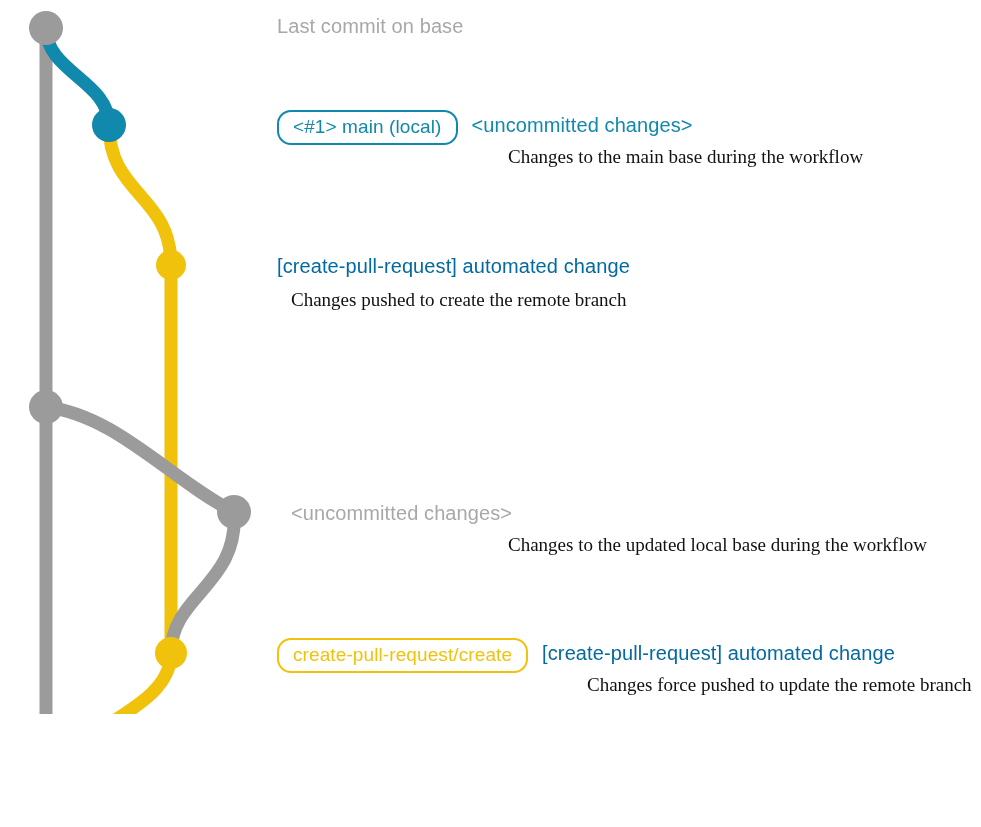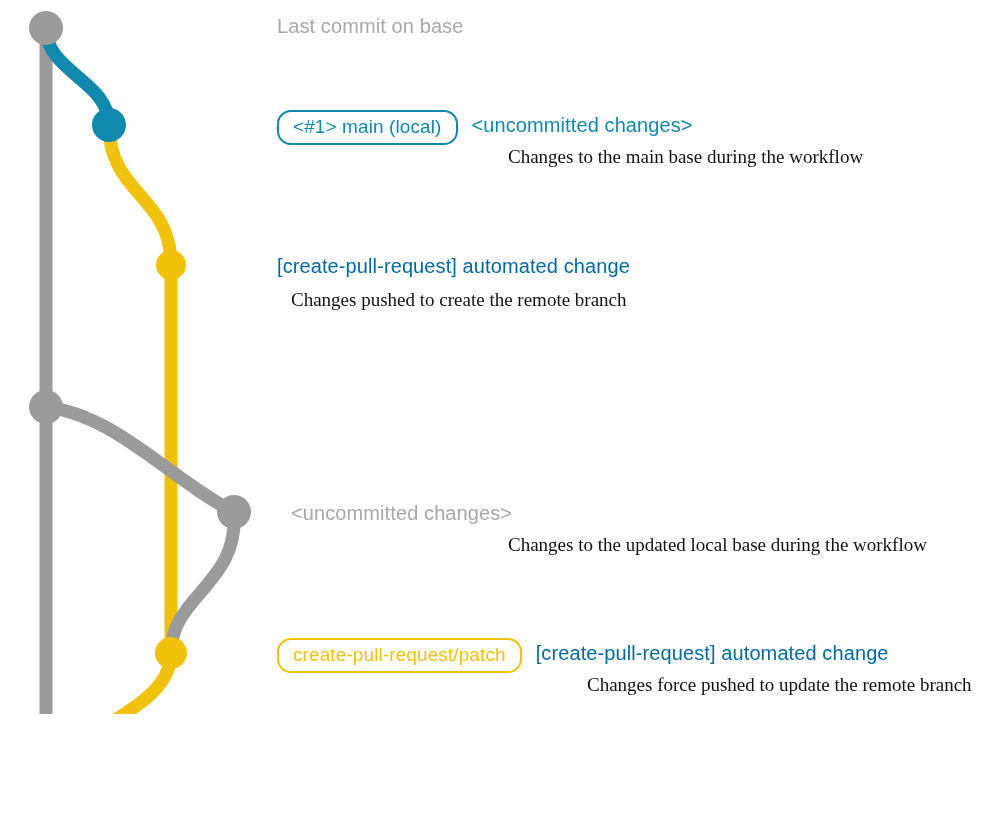--- a/index.html
+++ b/index.html
@@ -113,19 +113,19 @@
   </div>
   <div class="note" style="left:270px; top:289px;">Changes pushed to create the remote branch</div>
 
 
   <div class="row" style="left:256px; top:498px;">
     <span class="subject gray" style="margin-left:14px; margin-top:3px;">&lt;uncommitted changes&gt;</span>
   </div>
   <div class="note" style="left:487px; top:534px;font-family:Liberation Serif, serif;">Changes to the updated local base during the workflow</div>
 
   <div class="row" style="left:256px; top:638px;">
-    <span class="tag yellow">create-pull-request/patch</span>
+    <span class="tag yellow">create-pull-request/create</span>
     <span class="subject yellow" style="margin-left:14px; margin-top:3px;">[create-pull-request] automated change</span>
   </div>
   <div class="note" style="left:566px; top:674px;">Changes force pushed to update the remote branch</div>
 
 
 </div>
 
 </body></html>

